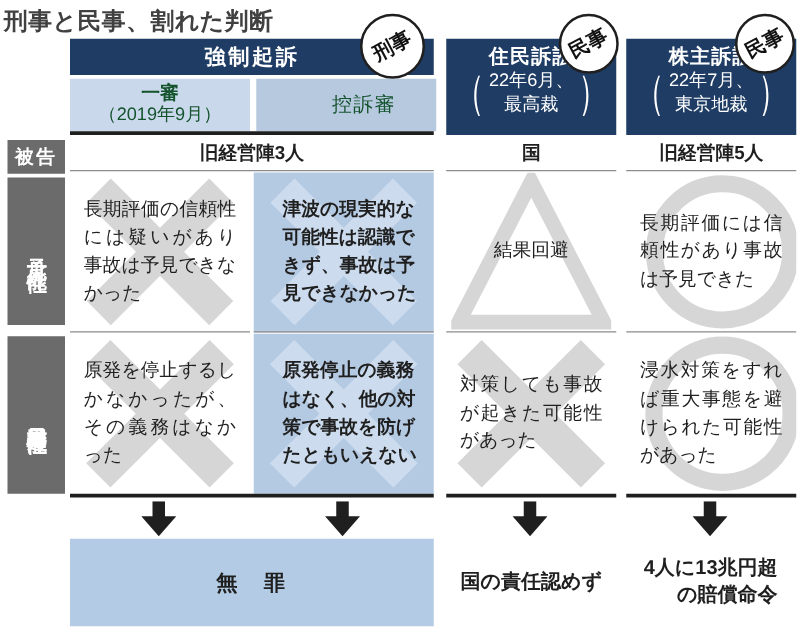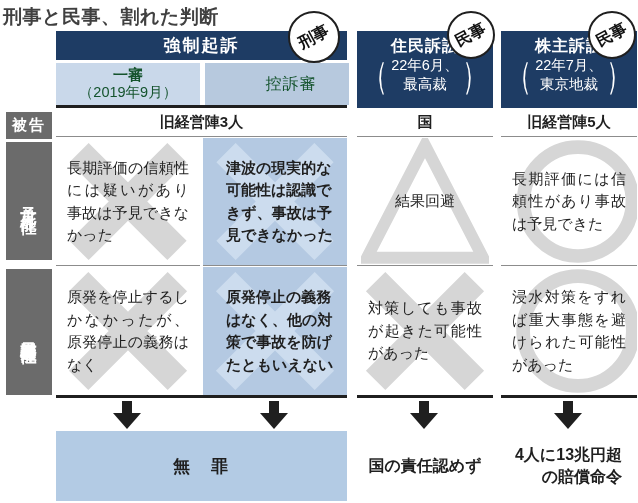--- a/index.html
+++ b/index.html
@@ -173,21 +173,21 @@
     <span>結果回避</span>
     <span>可能性</span>
   </div>
 
   <div class="abs cell row-avoid c1">
     <div class="mark">
         <svg viewBox="0 0 140 140" width="100%" height="100%" preserveAspectRatio="xMidYMid meet">
           <path d="M16 16 L124 124 M124 16 L16 124" stroke="currentColor" stroke-width="30" fill="none"></path>
         </svg>
       </div>
-    <div class="celltext">原発を停止するしかなかったが、原発停止の義務はなく</div>
+    <div class="celltext">原発を停止するしかなかったが、その義務はなかった</div>
   </div>
   <div class="abs cell blue row-avoid c2">
     <div class="mark">
         <svg viewBox="0 0 140 140" width="100%" height="100%" preserveAspectRatio="xMidYMid meet">
           <path d="M16 16 L124 124 M124 16 L16 124" stroke="currentColor" stroke-width="30" fill="none"></path>
         </svg>
       </div>
     <div class="celltext">原発停止の義務はなく、他の対策で事故を防げたともいえない</div>
   </div>
   <div class="abs cell row-avoid c3">

